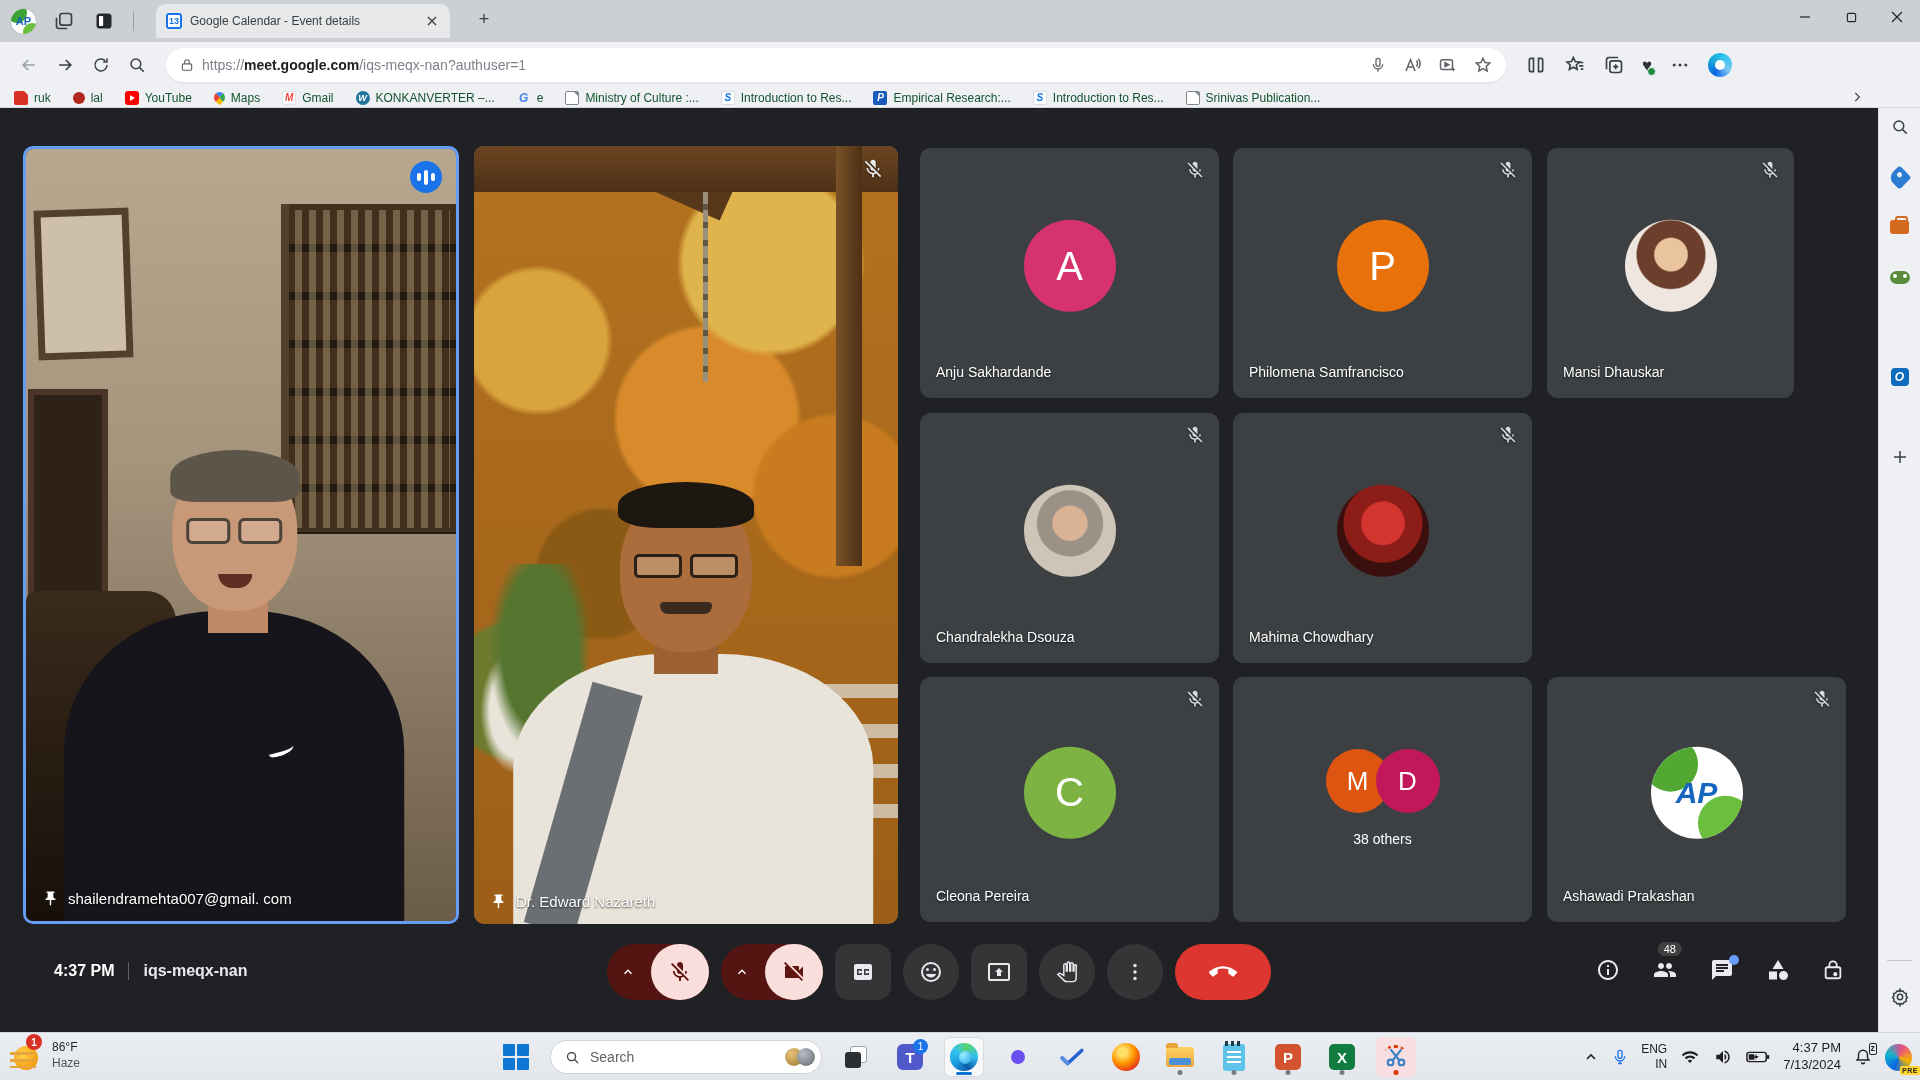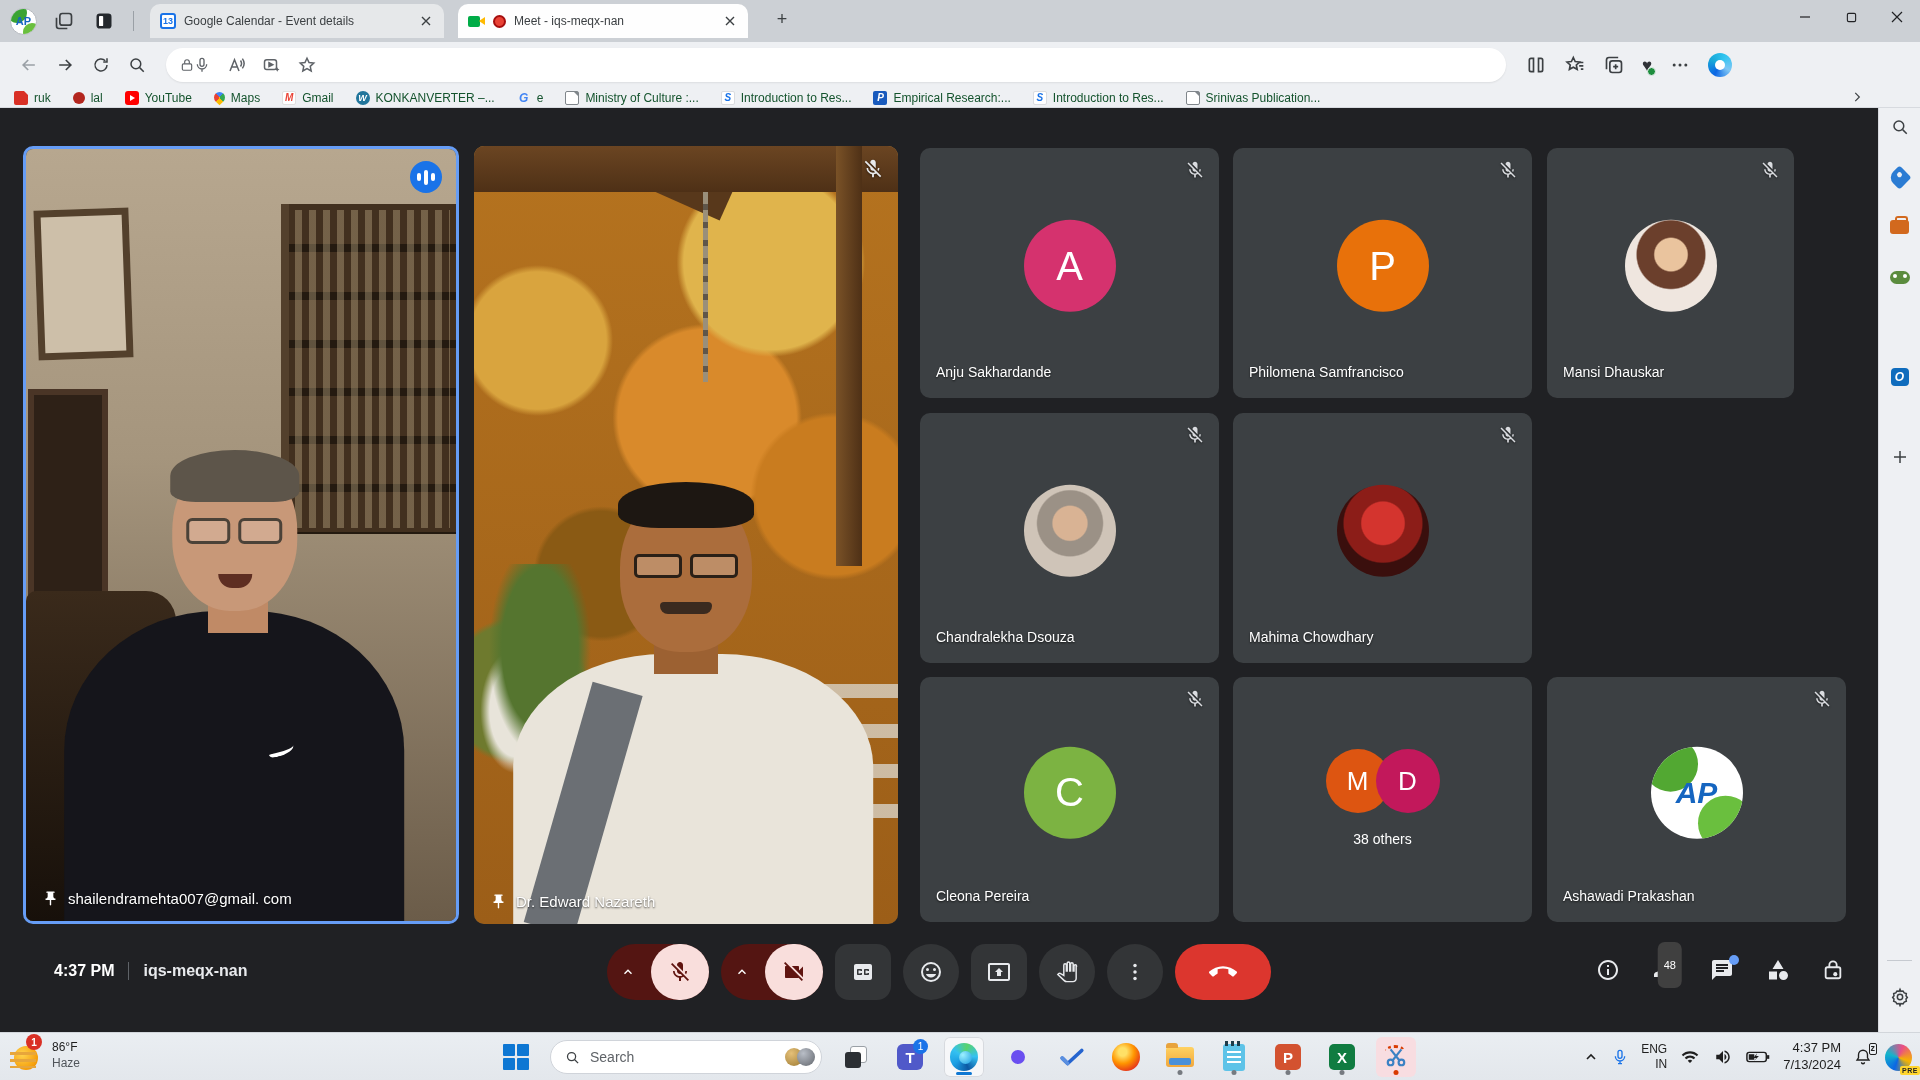--- a/index.html
+++ b/index.html
@@ -10,21 +10,21 @@
   
   #titlebar { position:absolute; left:0; top:0; width:1920px; height:42px; background:#ccd0d5; display:flex; align-items:flex-end; }
   .tb-left { display:flex; align-items:center; height:42px; padding-left:10px; gap:14px; }
   .profile-logo { width:27px; height:27px; border-radius:50%; background:#fff; position:relative; overflow:hidden; border:1px solid #b5b9bf; }
   .profile-logo::before { content:""; position:absolute; left:-4px; top:-6px; width:20px; height:20px; background:#3aa333; border-radius:50%; }
   .profile-logo::after { content:""; position:absolute; right:-5px; bottom:-7px; width:18px; height:18px; background:#6abf3e; border-radius:50%; }
   .profile-logo span { position:absolute; inset:0; display:flex; align-items:center; justify-content:center; font-size:11px; font-weight:bold; color:#1565c0; z-index:2; }
   .tb-iconbtn { width:26px; height:26px; display:flex; align-items:center; justify-content:center; border-radius:6px; }
   .tb-divider { width:1px; height:20px; background:#9aa0a6; margin:0 2px; }
   .tab { height:34px; display:flex; align-items:center; gap:8px; padding:0 10px 0 10px; border-radius:10px 10px 0 0; max-width:300px; }
-  .tab.inactive { background:#e6e8ea; width:294px; }
+  .tab.inactive { background:#e6e8ea; width:294px;margin-left:6px; }
   .tab.active { background:#fefefe; width:290px; }
   .tab-title { font-size:12px; color:#3c4043; white-space:nowrap; overflow:hidden; text-overflow:ellipsis; flex:1; }
   .tab-close { width:16px; height:16px; display:flex; align-items:center; justify-content:center; border-radius:4px; flex:none; }
   .favicon-cal { width:16px; height:16px; border-radius:3px; background:#fff; border:2px solid #1a73e8; color:#1a73e8; font-size:9px; font-weight:bold; display:flex; align-items:center; justify-content:center; flex:none; }
   .favicon-meet { width:17px; height:13px; position:relative; flex:none; }
   .favicon-meet .cam-body { position:absolute; left:0; top:1px; width:12px; height:11px; background:#00ac47; border-radius:2px; }
   .favicon-meet .cam-lens { position:absolute; right:0; top:2px; width:0; height:0; border-top:4.5px solid transparent; border-bottom:4.5px solid transparent; border-right:6px solid #ffba00; }
   .rec-dot { width:13px; height:13px; border-radius:50%; background:#e94235; border:2.5px solid #a50e0e; flex:none; }
   .newtab-btn { width:28px; height:28px; margin:0 0 3px 6px; display:flex; align-items:center; justify-content:center; border-radius:6px; font-size:18px; color:#3c4043; }
   .win-controls { position:absolute; right:0; top:0; height:34px; display:flex; }
@@ -134,21 +134,21 @@
   .mb-center { position:absolute; left:50%; top:8px; transform:translateX(-50%); display:flex; align-items:center; gap:12px; }
   .ctl-split { position:relative; width:102px; height:56px; }
   .ctl-split .seg-dark { position:absolute; inset:0; border-radius:28px; background:#541512; display:flex; align-items:center; padding-left:14px; }
   .ctl-split .seg-pink { position:absolute; right:0; top:0; width:58px; height:56px; border-radius:28px; background:#f9dedc; display:flex; align-items:center; justify-content:center; }
   .ctl-btn { width:56px; height:56px; background:#333537; display:flex; align-items:center; justify-content:center; }
   .round { border-radius:50%; }
   .squircle { border-radius:14px; }
   .ctl-end { width:96px; height:56px; border-radius:28px; display:flex; align-items:center; justify-content:center; }
   .mb-right { position:absolute; right:34px; top:22px; display:flex; align-items:center; gap:32px; }
   .mb-ricon { position:relative; }
-  .count-badge { position:absolute; top:-16px; left:50%; transform:translateX(-30%); background:#404040; color:#fff; font-size:11px; border-radius:7px; padding:17px 6px; }
+  .count-badge { position:absolute; top:-16px; left:50%; transform:translateX(-30%); background:#404040; color:#fff; font-size:11px; border-radius:7px; padding:1px 6px; }
   .chat-dot { position:absolute; top:-3px; right:-5px; width:10px; height:10px; border-radius:50%; background:#669df6; }
 
   
   #edgebar { position:absolute; right:0; top:108px; width:42px; height:924px; background:#eef0f3; border-left:1px solid #d7dadf; }
   .eb-ic { position:absolute; left:50%; transform:translateX(-50%); width:26px; height:26px; display:flex; align-items:center; justify-content:center; }
   .tag-ic { width:17px; height:17px; background:#2b7cd3; border-radius:3px 3px 3px 8px; transform:rotate(45deg); position:relative; }
   .tag-ic::after { content:""; position:absolute; left:4px; top:4px; width:5px; height:5px; background:#eef0f3; border-radius:50%; }
   .case-ic { width:19px; height:14px; background:#d2691e; border-radius:3px; position:relative; }
   .case-ic::before { content:""; position:absolute; left:5px; top:-4px; width:9px; height:4px; border:2px solid #d2691e; border-bottom:none; border-radius:3px 3px 0 0; }
   .pad-ic { width:20px; height:13px; background:#5b8c3e; border-radius:7px; position:relative; }
@@ -235,33 +235,20 @@
       <div class="favicon-cal">
           <span>13</span>
         </div>
       <span class="tab-title">Google Calendar - Event details</span>
       <div class="tab-close">
         <svg width="10" height="10" viewBox="0 0 10 10" stroke="#3c4043" stroke-width="1.4">
             <path d="M1 1l8 8M9 1l-8 8"></path>
           </svg>
       </div>
     </div>
-    <div class="tab active">
-      <div class="favicon-meet">
-          <i class="cam-body"></i>
-          <i class="cam-lens"></i>
-        </div>
-      <div class="rec-dot"></div>
-      <span class="tab-title">Meet - iqs-meqx-nan</span>
-      <div class="tab-close">
-        <svg width="10" height="10" viewBox="0 0 10 10" stroke="#3c4043" stroke-width="1.4">
-            <path d="M1 1l8 8M9 1l-8 8"></path>
-          </svg>
-      </div>
-    </div>
     <div class="newtab-btn">+</div>
   </div>
   <div class="win-controls">
     <div class="win-btn">
         <svg width="12" height="12" viewBox="0 0 12 12" stroke="#202124" stroke-width="1.2">
           <path d="M1 6h10"></path>
         </svg>
       </div>
     <div class="win-btn">
         <svg width="11" height="11" viewBox="0 0 12 12" fill="none" stroke="#202124" stroke-width="1.2">
@@ -297,20 +284,21 @@
     <svg width="18" height="18" viewBox="0 0 24 24" fill="none" stroke="#3c4043" stroke-width="2">
         <circle cx="10.5" cy="10.5" r="6.5"></circle>
         <path d="M15.5 15.5L21 21"></path>
       </svg>
   </div>
   <div class="addr-pill">
     <svg width="14" height="16" viewBox="0 0 24 24" fill="none" stroke="#5f6368" stroke-width="2">
         <rect x="4" y="10" width="16" height="11" rx="2"></rect>
         <path d="M8 10V7a4 4 0 0 1 8 0v3"></path>
       </svg>
+    <div class="addr-url"><span>https://</span><b>meet.google.com</b><span>/iqs-meqx-nan?authuser=1</span></div>
     <div class="pill-icons">
       <svg width="16" height="18" viewBox="0 0 24 24" fill="none" stroke="#5f6368" stroke-width="2">
           <rect x="9" y="2" width="6" height="12" rx="3"></rect>
           <path d="M5 11a7 7 0 0 0 14 0M12 18v4"></path>
         </svg>
       <svg width="20" height="18" viewBox="0 0 24 24" fill="none" stroke="#5f6368" stroke-width="2">
           <path d="M4 20L10 5l6 15M6.5 14.5h7"></path>
           <path d="M18 6a7 7 0 0 1 0 8M20.5 3.5a11 11 0 0 1 0 13"></path>
         </svg>
       <svg width="20" height="18" viewBox="0 0 24 24" fill="none" stroke="#5f6368" stroke-width="2">

